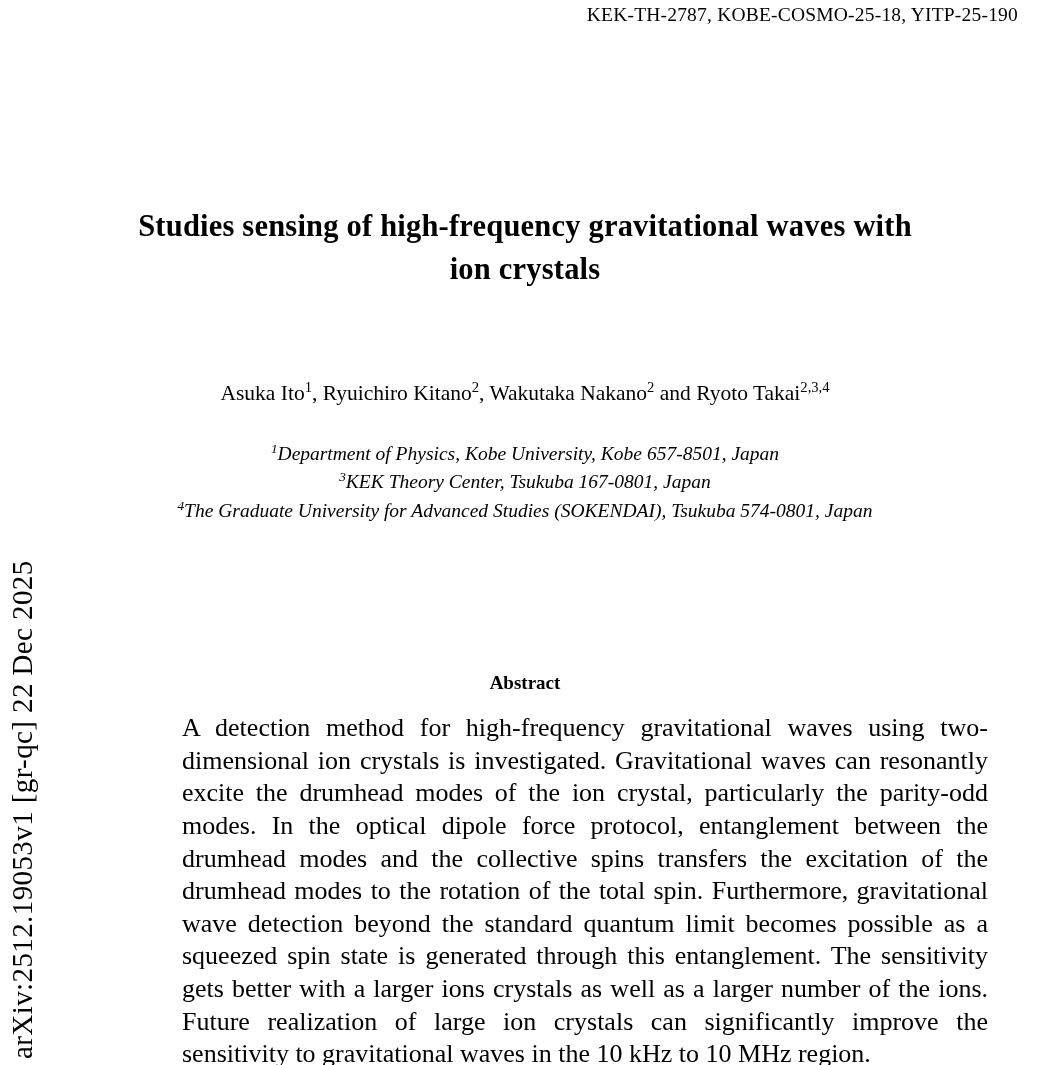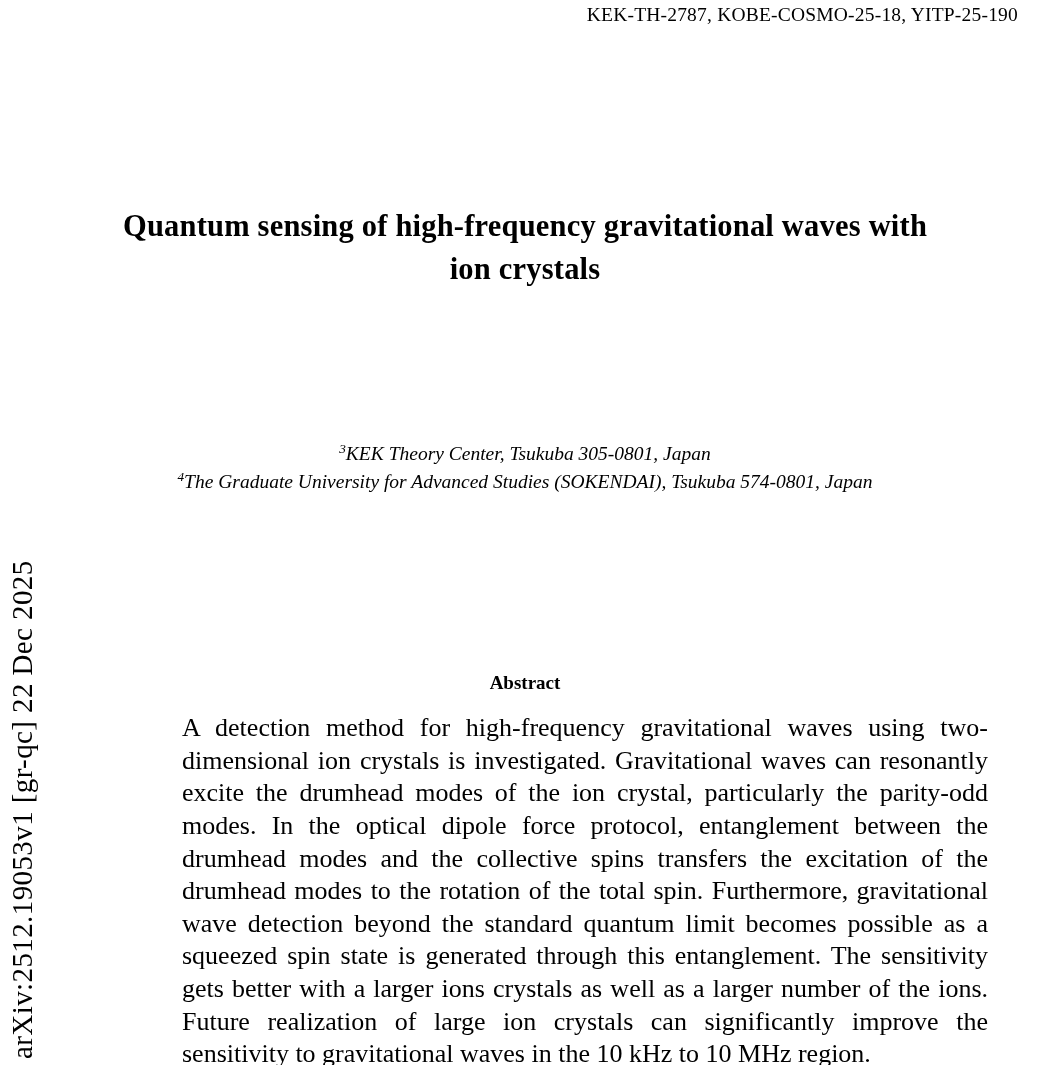--- a/index.html
+++ b/index.html
@@ -121,25 +121,29 @@
 </style>
 </head>
 <body>
 
 <div class="arxiv-stamp">arXiv:2512.19053v1  [gr-qc]  22 Dec 2025</div>
 
 <div class="page">
 
   <div class="report-number">KEK-TH-2787, KOBE-COSMO-25-18, YITP-25-190</div>
 
-  <div class="title">Quantum sensing of high-frequency gravitational waves with ion crystals</div>
+  <div class="title">Studies sensing of high-frequency gravitational waves with ion crystals</div>
 
+  <div class="authors">
+    <span>Asuka Ito</span><sup>1</sup><span>, </span><span>Ryuichiro Kitano</span><sup>2</sup><span>, </span><span>Wakutaka Nakano</span><sup>2</sup><span> and </span><span>Ryoto Takai</span><sup>2,3,4</sup>
+  </div>
 
   <div class="affiliations">
-    <div><sup>3</sup><span>KEK Theory Center, Tsukuba 305-0801, Japan</span></div>
+    <div><sup>1</sup><span>Department of Physics, Kobe University, Kobe 657-8501, Japan</span></div>
+    <div><sup>3</sup><span>KEK Theory Center, Tsukuba 167-0801, Japan</span></div>
     <div><sup>4</sup><span>The Graduate University for Advanced Studies (SOKENDAI), Tsukuba 574-0801, Japan</span></div>
   </div>
 
   <div class="abstract-head">Abstract</div>
 
   <div class="abstract-body">A detection method for high-frequency gravitational waves using two-dimensional ion crystals is investigated. Gravitational waves can resonantly excite the drumhead modes of the ion crystal, particularly the parity-odd modes. In the optical dipole force protocol, entanglement between the drumhead modes and the collective spins transfers the excitation of the drumhead modes to the rotation of the total spin. Furthermore, gravitational wave detection beyond the standard quantum limit becomes possible as a squeezed spin state is generated through this entanglement. The sensitivity gets better with a larger ions crystals as well as a larger number of the ions. Future realization of large ion crystals can significantly improve the sensitivity to gravitational waves in the 10 kHz to 10 MHz region.</div>
 
 </div>
 
 </body></html>

